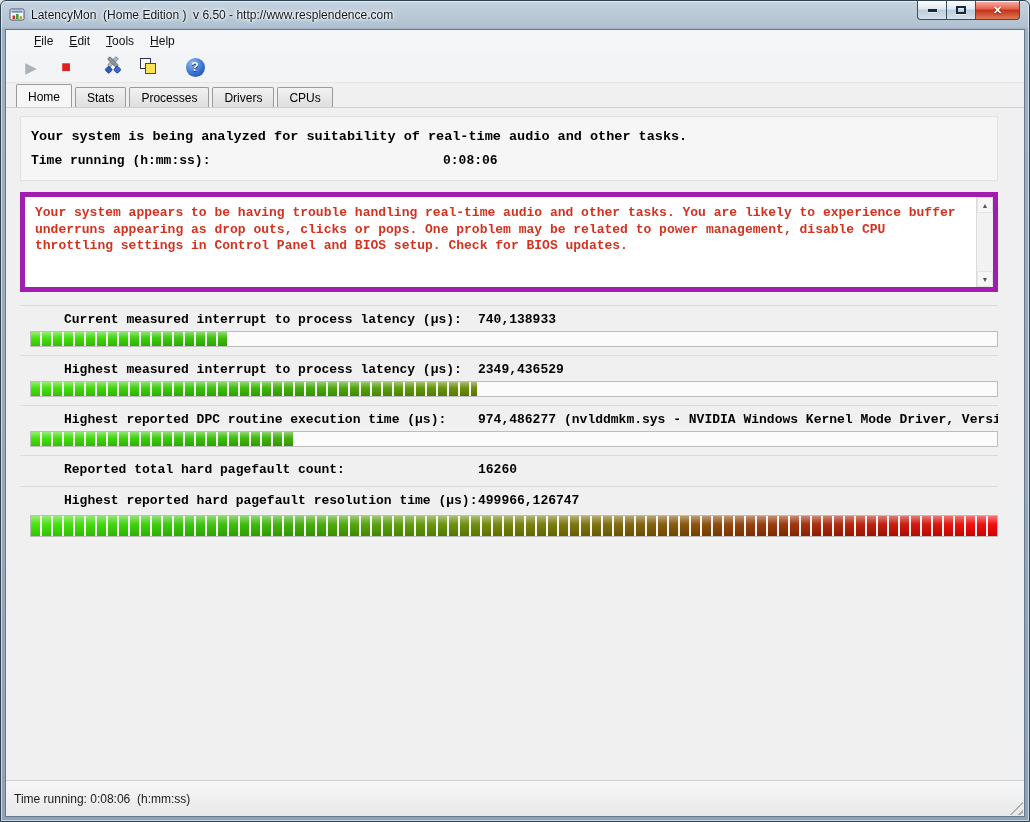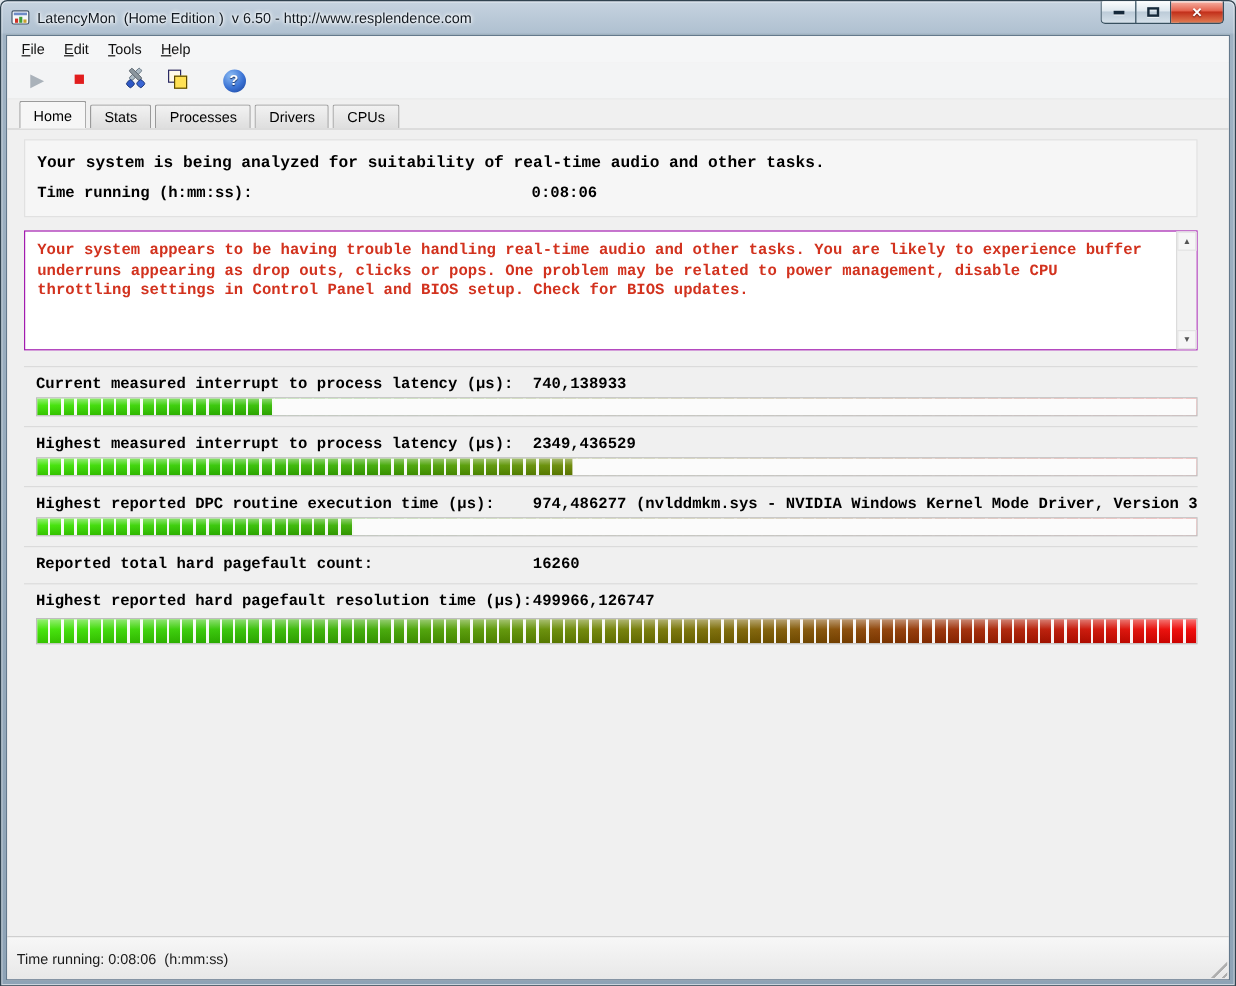--- a/index.html
+++ b/index.html
@@ -21,21 +21,21 @@
   .win-btn.max{border-right:none;}
   .win-btn.close{width:45px;border-radius:0 0 4px 0;color:#fff;font-size:11px;font-weight:bold;
     background:linear-gradient(180deg,#f7b3a6,#e4614c 45%,#c22f1a 50%,#e07b52);text-shadow:0 1px 1px #5e0e05;}
   .glyph-min{width:9px;height:3px;background:#16293a;box-shadow:0 1px 0 rgba(255,255,255,.6);}
   .glyph-max{width:10px;height:8px;border:2px solid #16293a;box-shadow:0 1px 0 rgba(255,255,255,.6);}
 
   
   .client{position:absolute;left:4px;right:4px;top:28px;bottom:4px;background:#f0f0f0;border:1px solid #64798c;
     display:flex;flex-direction:column;overflow:hidden;}
 
-  .menubar{height:22px;flex:none;display:flex;align-items:center;padding-left:4px;background:#f5f6f7;font-size:12px;color:#111;}
+  .menubar{height:22px;flex:none;display:flex;align-items:center;padding-left:20px;background:#f5f6f7;font-size:12px;color:#111;}
   .menu-item{padding:3px 8px;cursor:default;display:inline-block;}
   .menu-item::first-letter{text-decoration:underline;}
 
   .toolbar{height:31px;flex:none;display:flex;align-items:center;padding-left:12px;background:#f3f4f5;border-bottom:1px solid #e6e6e6;}
   .tool-btn{width:26px;height:26px;display:flex;align-items:center;justify-content:center;margin-right:9px;cursor:default;}
   .glyph-play{font-size:15px;color:#aab2ba;line-height:1;}
   .glyph-stop{font-size:16px;color:var(--stop_button,#e11d1d);line-height:1;}
   .icon-copy{position:relative;width:20px;height:20px;display:inline-block;}
   .icon-copy .page{position:absolute;width:11px;height:11px;border:1px solid #2a2a66;}
   .icon-copy .back{left:2px;top:1px;background:#fffbe8;}
@@ -52,31 +52,31 @@
   .content{flex:1;border-top:1px solid #cfcfcf;padding:8px 26px 0 14px;overflow:hidden;position:relative;background:#f0f0f0;}
 
   
   .mono{font-family:"Liberation Mono","DejaVu Sans Mono",monospace;font-weight:bold;}
   .panel-a{background:#f6f6f6;border:1px solid #e1e1e1;padding:12px 8px 12px 10px;margin-bottom:11px;}
   .headline{font-size:13.5px;color:#000;margin-bottom:9px;}
   .kv-row{display:flex;font-size:13px;color:#000;white-space:pre;}
   .kv-label{width:412px;flex:none;}
 
   
-  .panel-warning{background:#ffffff;border:1px solid #a21caf;height:100px;position:relative;margin-bottom:13px;padding:8px 30px 8px 10px;}
+  .panel-warning{background:#ffffff;border:5px solid #a21caf;height:100px;position:relative;margin-bottom:13px;padding:8px 30px 8px 10px;}
   .warn-text{color:var(--warning_text,#d2321e);font-size:13px;line-height:16.5px;}
   .vscroll{position:absolute;top:0;right:0;bottom:0;width:17px;background:#f2f2f2;border-left:1px solid #dcdcdc;}
   .scroll-btn{position:absolute;left:0;right:0;height:16px;display:flex;align-items:center;justify-content:center;
     font-size:7px;color:#555;background:#f6f6f6;border:1px solid #e3e3e3;cursor:default;}
   .scroll-btn.up{top:0;}
   .scroll-btn.down{bottom:0;}
 
   
   .metric{border-top:1px solid #dbdbdb;padding:5px 0 8px 10px;}
-  .metric-line{display:flex;align-items:center;height:17px;font-size:13px;color:#000;white-space:nowrap;overflow:hidden;}
+  .metric-line{display:flex;align-items:center;height:17px;font-size:13px;color:#000;white-space:nowrap;overflow:hidden;margin-left:34px;}
   .metric-label{width:414px;flex:none;overflow:hidden;}
   .metric-value{min-width:86px;flex:none;}
   .metric-extra{flex:1;overflow:hidden;}
   .bar-track{margin-top:3px;height:16px;border:1px solid #bdbdbd;background:#fcfcfc;position:relative;overflow:hidden;}
   .bar-track.big{height:22px;margin-top:6px;}
   .bar-grad{position:absolute;top:0;left:0;bottom:0;width:100%;
     background-image:
       repeating-linear-gradient(90deg,rgba(255,255,255,0) 0 9px,rgba(255,255,255,.95) 9px 11px),
       linear-gradient(180deg,rgba(255,255,255,.45) 0%,rgba(255,255,255,.06) 42%,rgba(0,0,0,.14) 100%),
       linear-gradient(90deg,var(--bar_green,#3ee400) 0%,#30c400 16%,#3aaa00 28%,#569800 38%,#6d8200 48%,#786a00 58%,#824c00 68%,#962c00 78%,#bc1200 88%,#e60600 96%,var(--bar_red,#f20000) 100%);}

